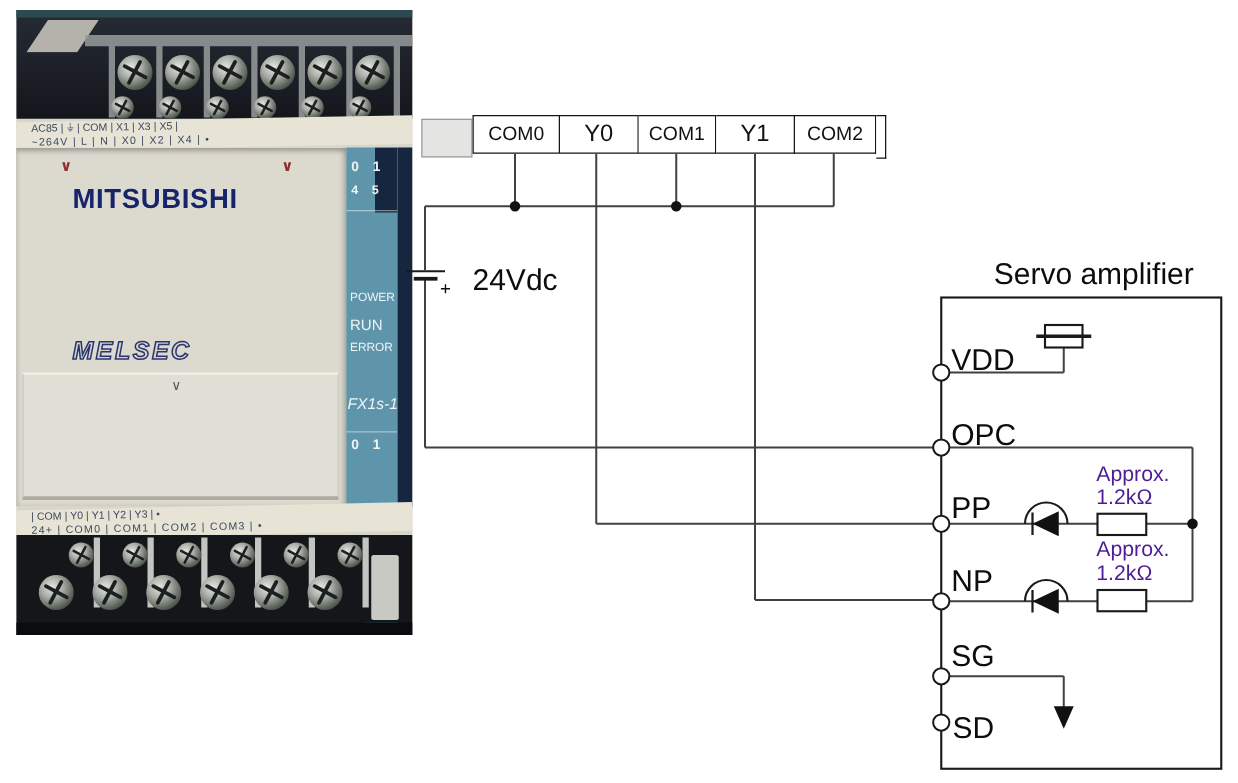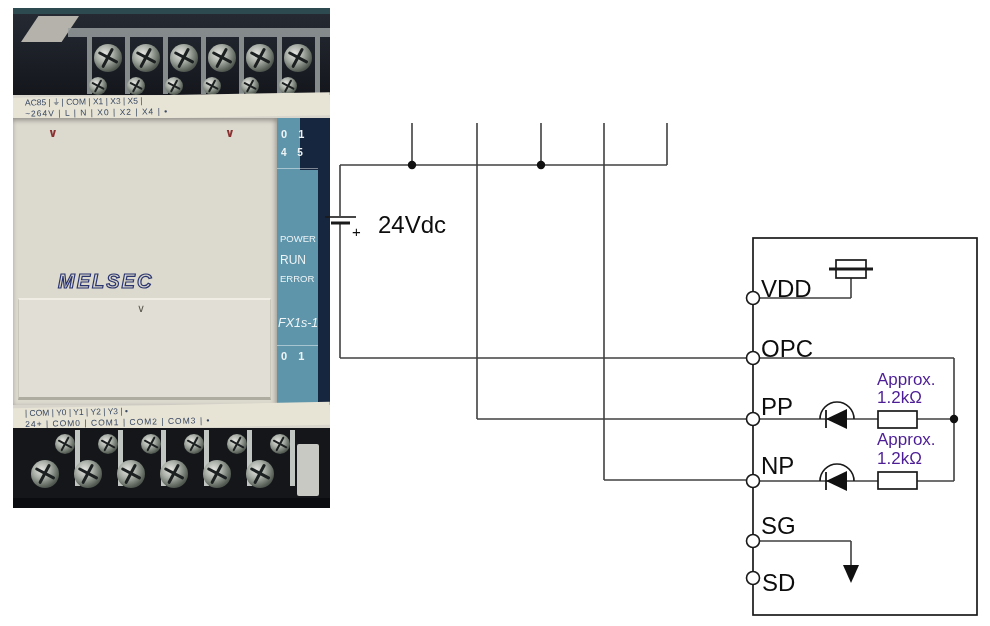--- a/index.html
+++ b/index.html
@@ -90,20 +90,21 @@
     </div>
 
     <div class="p-lbl" style="top:87px;transform:rotate(-1deg)">
       <div class="r1">AC85 | ⏚ | COM | X1 | X3 | X5 |</div>
       <div class="r2">~264V | L | N | X0 | X2 | X4 | •</div>
     </div>
 
     <div class="p-front">
       <div class="v-red" style="left:35px;top:8px">∨</div>
       <div class="v-red" style="left:212px;top:8px">∨</div>
+      <div class="brand">MITSUBISHI</div>
       <div class="melsec">MELSEC</div>
       <div class="door">
         <div class="v-gray">∨</div>
       </div>
     </div>
 
     <div class="p-side">
       <div class="sideblock"></div>
       <div class="txt" style="left:4px;top:10px;font-size:11px;font-weight:bold;letter-spacing:4px">0 1</div>
       <div class="txt" style="left:4px;top:29px;font-size:10px;font-weight:bold;letter-spacing:4px">4 5</div>
@@ -200,24 +201,34 @@
     <circle cx="954" cy="419" r="4.2" fill="#111"></circle>
 
     <circle cx="753" cy="298" r="6.5" fill="#fff" stroke="#1a1a1a" stroke-width="1.6"></circle>
     <circle cx="753" cy="358" r="6.5" fill="#fff" stroke="#1a1a1a" stroke-width="1.6"></circle>
     <circle cx="753" cy="419" r="6.5" fill="#fff" stroke="#1a1a1a" stroke-width="1.6"></circle>
     <circle cx="753" cy="481" r="6.5" fill="#fff" stroke="#1a1a1a" stroke-width="1.6"></circle>
     <circle cx="753" cy="541" r="6.5" fill="#fff" stroke="#1a1a1a" stroke-width="1.6"></circle>
     <circle cx="753" cy="578" r="6.5" fill="#fff" stroke="#1a1a1a" stroke-width="1.6"></circle>
   </svg>
 
+  <div class="tstrip">
+    <div class="tcell gray w0"></div>
+    <div class="tcell first w1">COM0</div>
+    <div class="tcell ybig w2">Y0</div>
+    <div class="tcell w3">COM1</div>
+    <div class="tcell ybig w4">Y1</div>
+    <div class="tcell w5">COM2</div>
+    <div class="tend"></div>
+  </div>
 
   <div class="dlabel" style="left:378px;top:211px">24Vdc</div>
   <div class="dlabel" style="left:352px;top:223px;font-size:15px">+</div>
 
+  <div class="dlabel" style="left:790px;top:206px;width:170px;text-align:center">Servo amplifier</div>
 
   <div class="dlabel" style="left:761px;top:275px">VDD</div>
   <div class="dlabel" style="left:761px;top:335px">OPC</div>
   <div class="dlabel" style="left:761px;top:393px">PP</div>
   <div class="dlabel" style="left:761px;top:452px">NP</div>
   <div class="dlabel" style="left:761px;top:512px">SG</div>
   <div class="dlabel" style="left:762px;top:569px">SD</div>
 
   <div class="note" style="left:877px;top:370px">Approx.</div>
   <div class="note" style="left:877px;top:388px">1.2kΩ</div>

